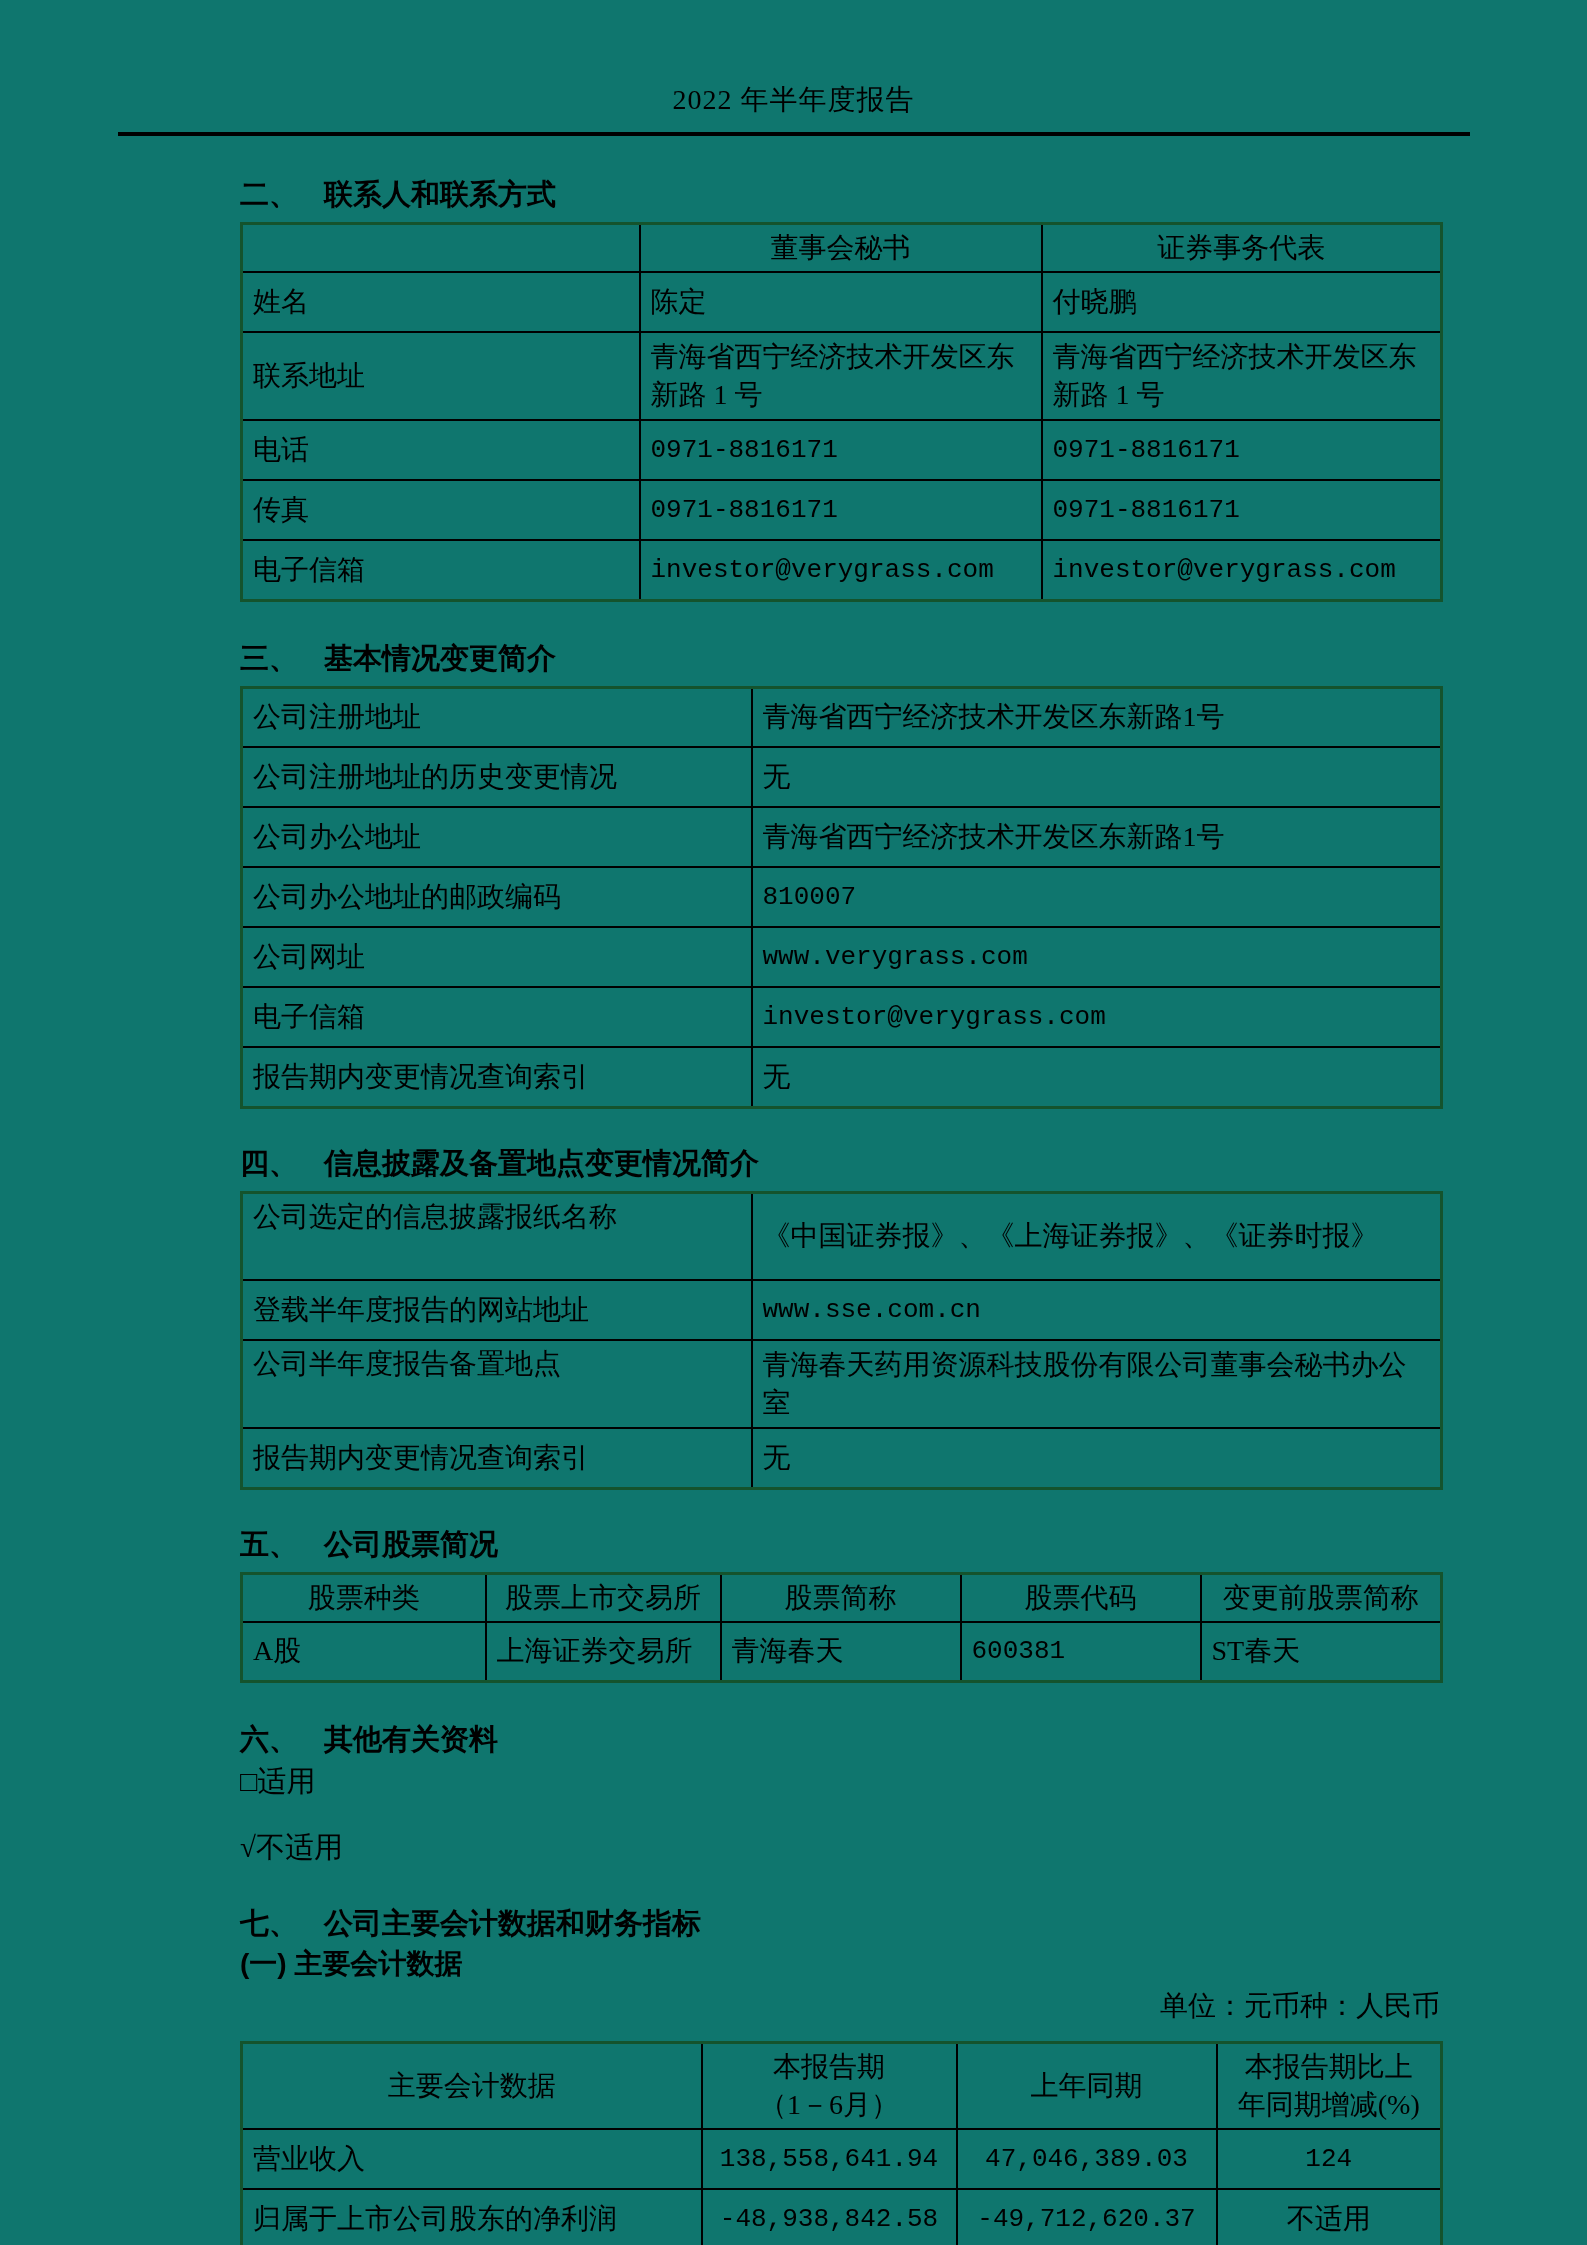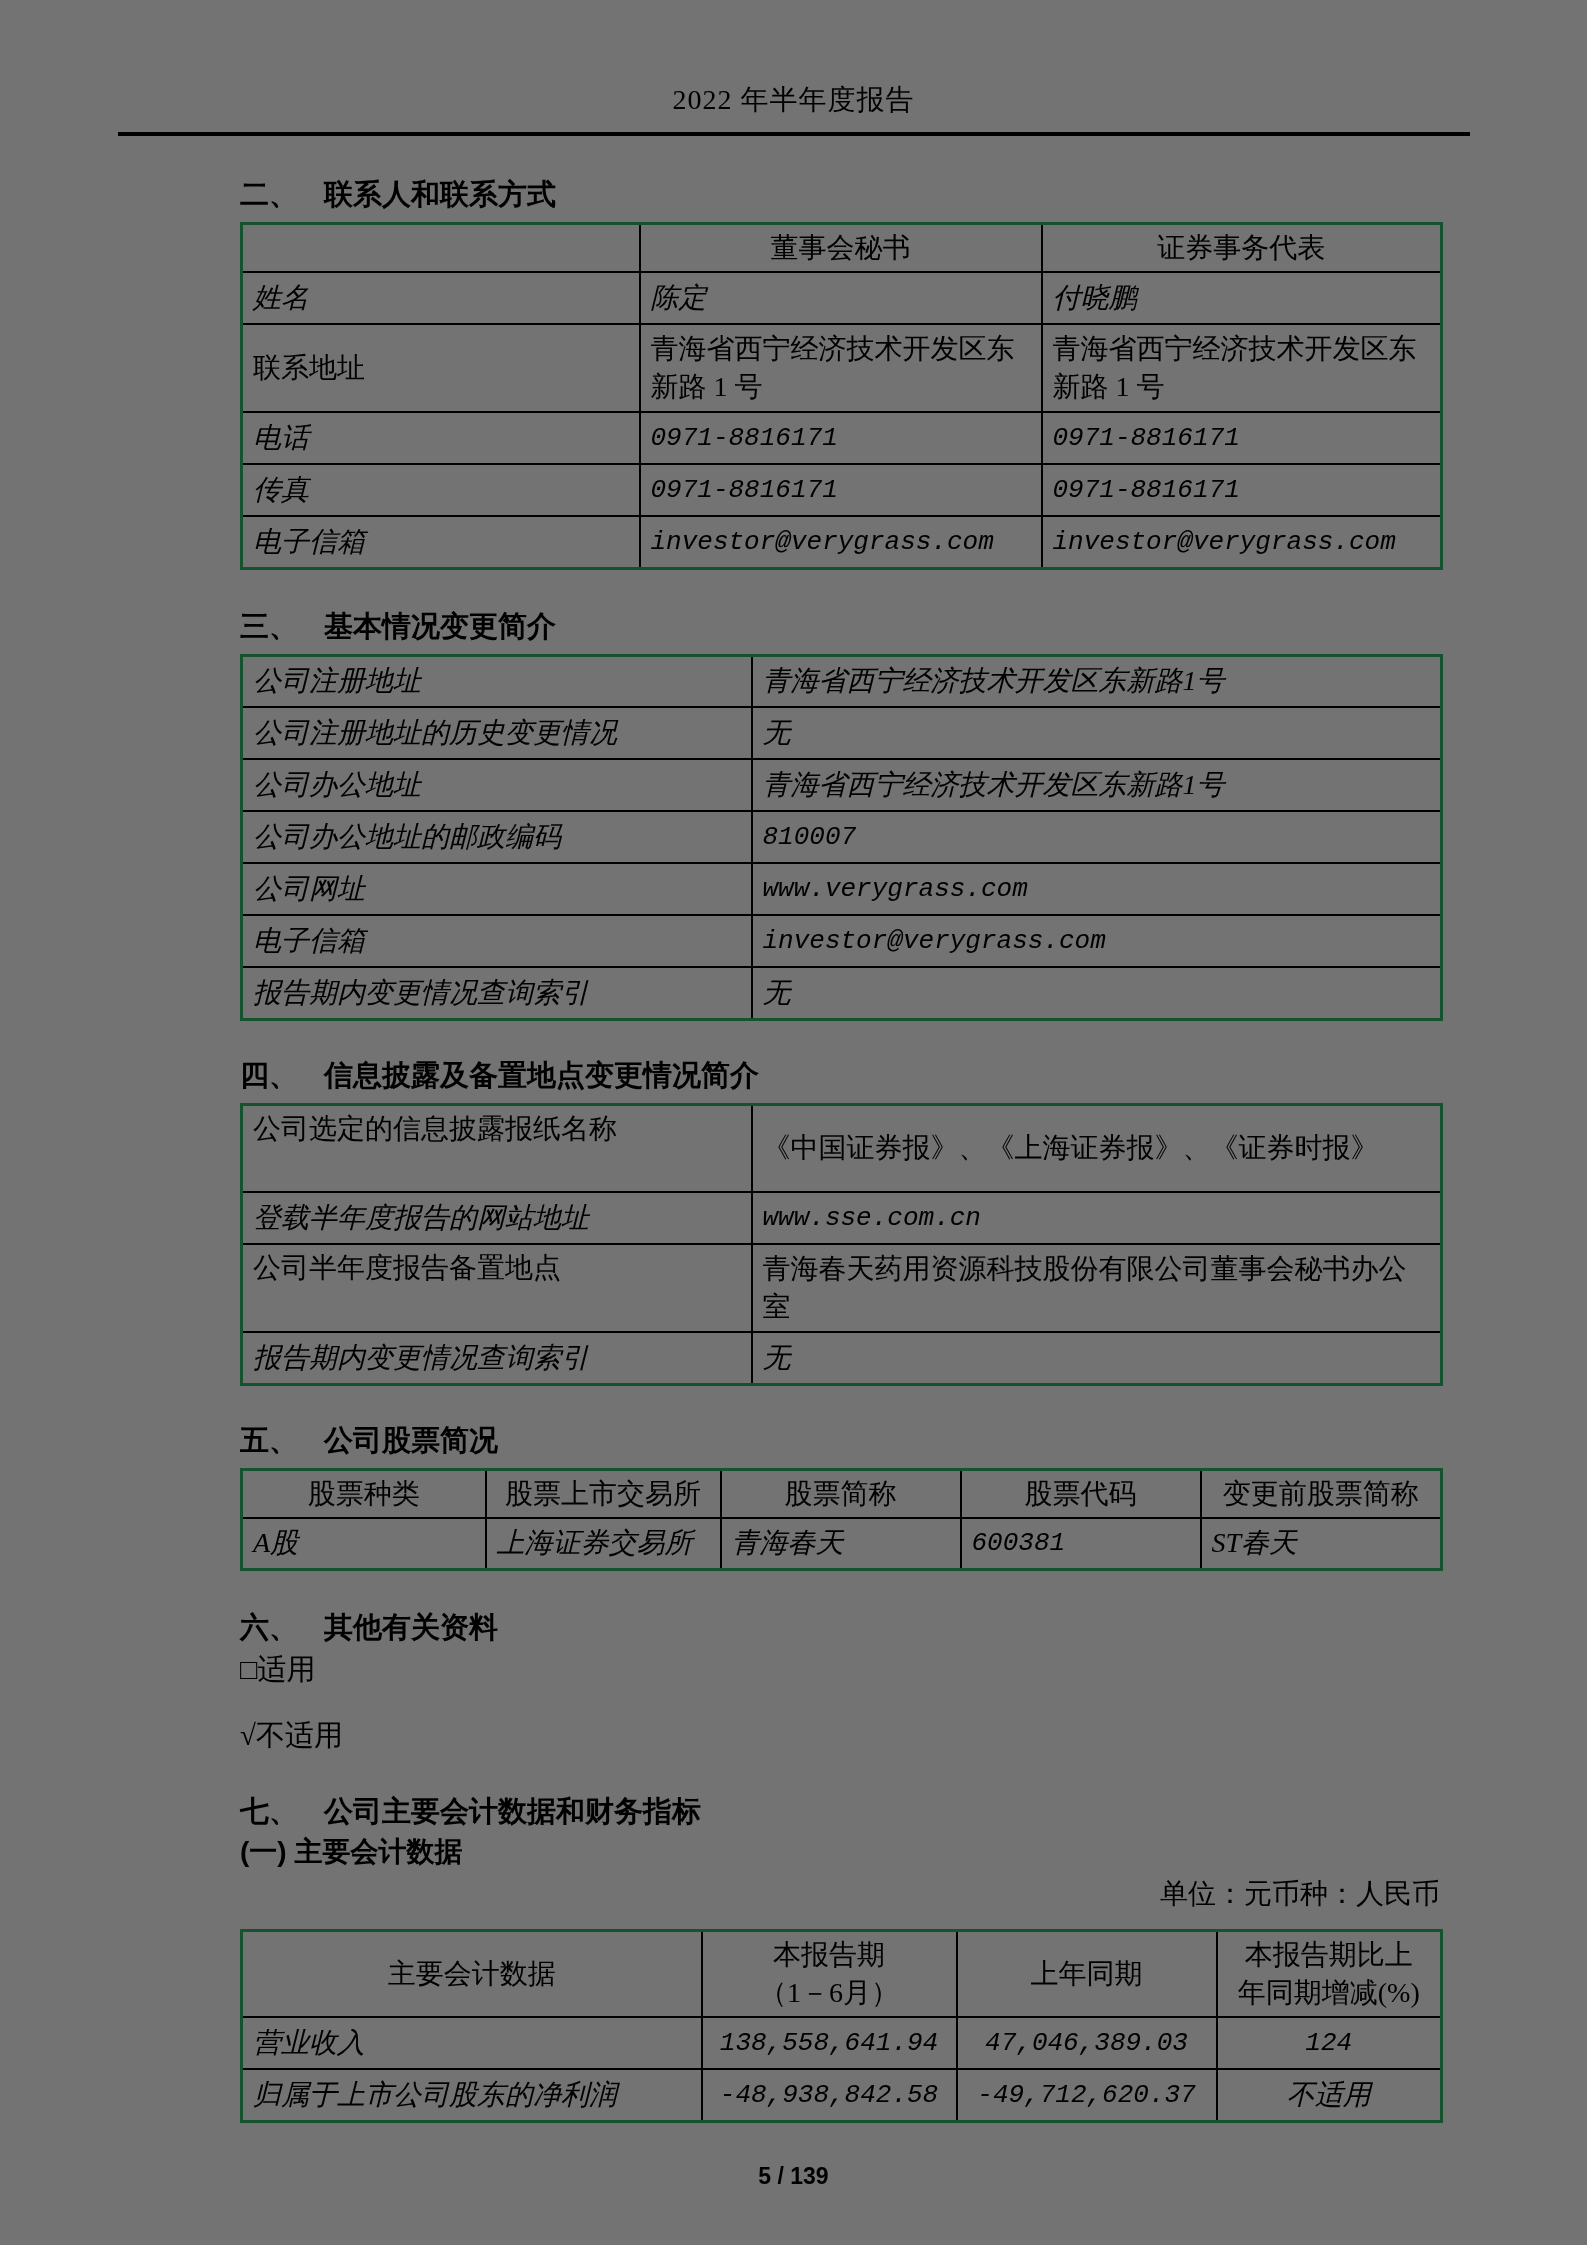--- a/index.html
+++ b/index.html
@@ -1,18 +1,18 @@
 <!DOCTYPE html>
 <html><head>
 <meta charset="utf-8">
 <style>
   * { margin:0; padding:0; box-sizing:border-box; }
   html,body { background:#e8e8e8; }
   .page {
-    width:1587px; height:2245px; background:#737373; color:#000;
+    width:1587px; height:2245px; background:#0f766e; color:#000;
     font-family:"Liberation Serif","DejaVu Serif",serif;
     position:relative; margin:0 auto; overflow:hidden;
   }
   .band { width:1352px; margin:0 auto; padding-top:82px; }
   .doc-title { text-align:center; font-size:28px; letter-spacing:1px; line-height:36px; }
   .rule { height:4px; background:#000; margin-top:14px; }
   .content { width:1200px; margin-left:240px; }
   .sec-title {
     display:flex; align-items:baseline; gap:26px;
     font-family:"Liberation Sans","DejaVu Sans",sans-serif;
@@ -21,21 +21,21 @@
   .sec-sub {
     font-family:"Liberation Sans","DejaVu Sans",sans-serif;
     font-weight:bold; font-size:28px; line-height:34px;
   }
   table { width:100%; border-collapse:collapse; table-layout:fixed; border:3px solid #14532d; }
   td,th { border:2px solid #000; font-size:28px; font-weight:normal;
           padding:4px 10px; vertical-align:middle; text-align:left; line-height:38px;
           overflow:hidden; }
   .center { text-align:center; }
   .mono { font-family:"Liberation Mono","DejaVu Sans Mono",monospace; font-size:26px; }
-  .h40 { height:40px; } .h52 { height:52px;font-style:italic; } .h80 { height:80px; } .h88 { height:88px; }
+  .h40 { height:40px; } .h52 { height:60px; } .h80 { height:80px; } .h88 { height:88px; }
   .mt-sec { margin-top:40px; } .mt-tbl { margin-top:10px; }
   .apply-line { margin-top:6px; font-size:29px; line-height:36px; display:flex; gap:30px;flex-direction:column; }
   .unit-line { margin-top:8px; font-size:28px; line-height:34px;
                display:flex; justify-content:flex-end; }
   .footer {
     margin-top:40px; text-align:center;
     font-family:"Liberation Sans","DejaVu Sans",sans-serif;
     font-weight:bold; font-size:23px;
   }
   .subtitle-gap { margin-top:6px; }

